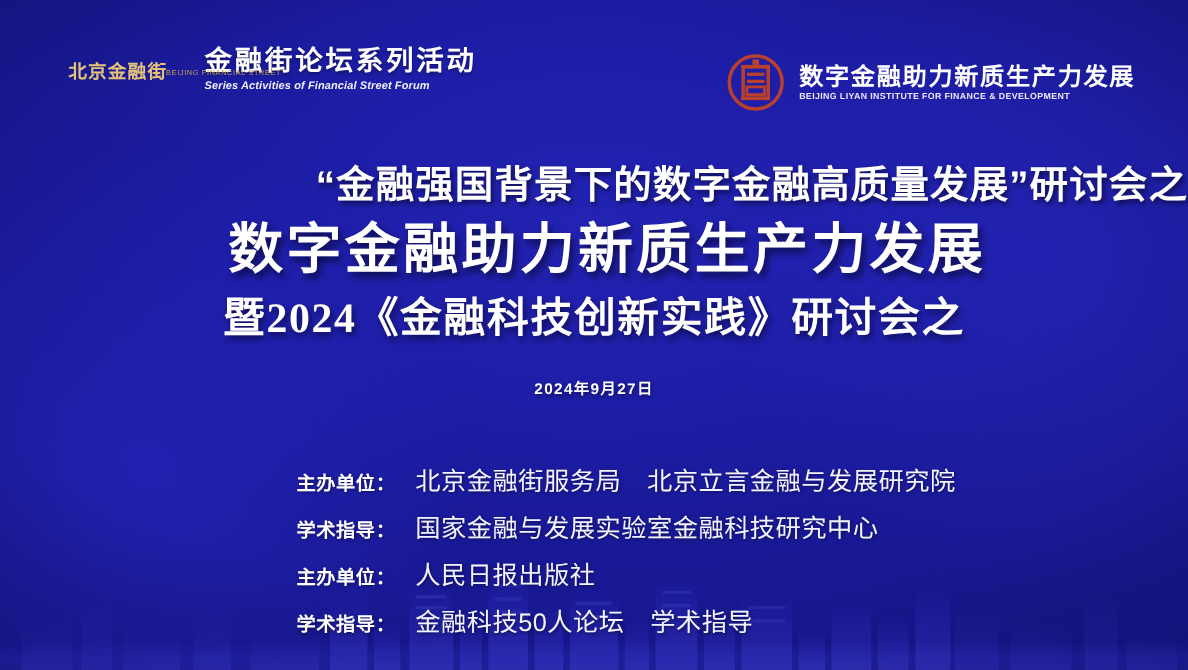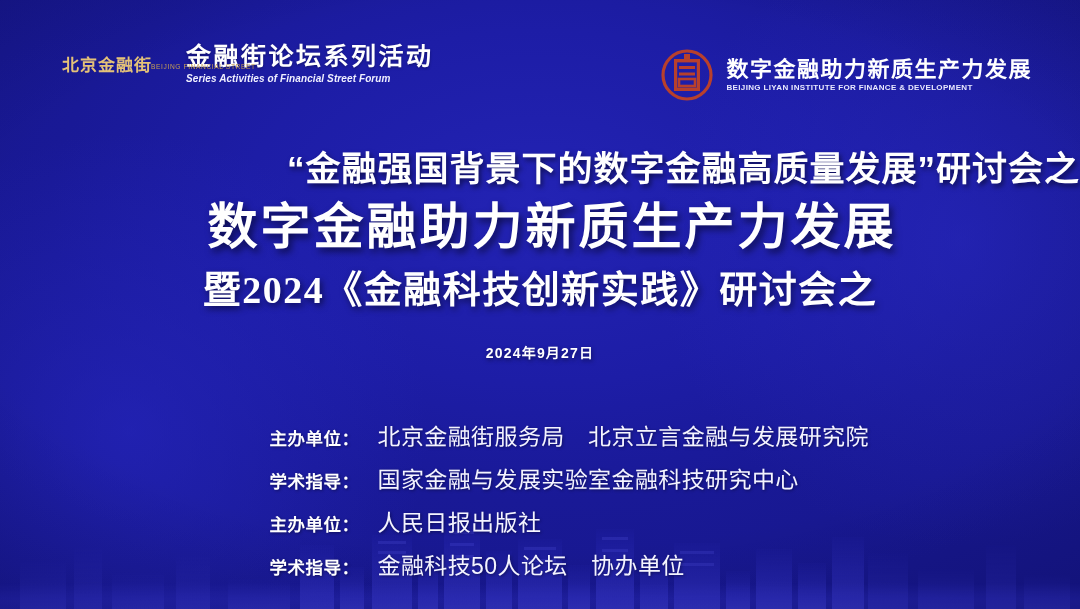--- a/index.html
+++ b/index.html
@@ -351,17 +351,17 @@
     <div class="credit-row">
       <span class="credit-label">学术指导：</span>
       <span class="credit-value">国家金融与发展实验室金融科技研究中心</span>
     </div>
     <div class="credit-row">
       <span class="credit-label">主办单位：</span>
       <span class="credit-value">人民日报出版社</span>
     </div>
     <div class="credit-row">
       <span class="credit-label">学术指导：</span>
-      <span class="credit-value">金融科技50人论坛　协办单位</span>
+      <span class="credit-value">金融科技50人论坛　学术指导</span>
     </div>
   </div>
 
 </div>
 
 </body></html>

